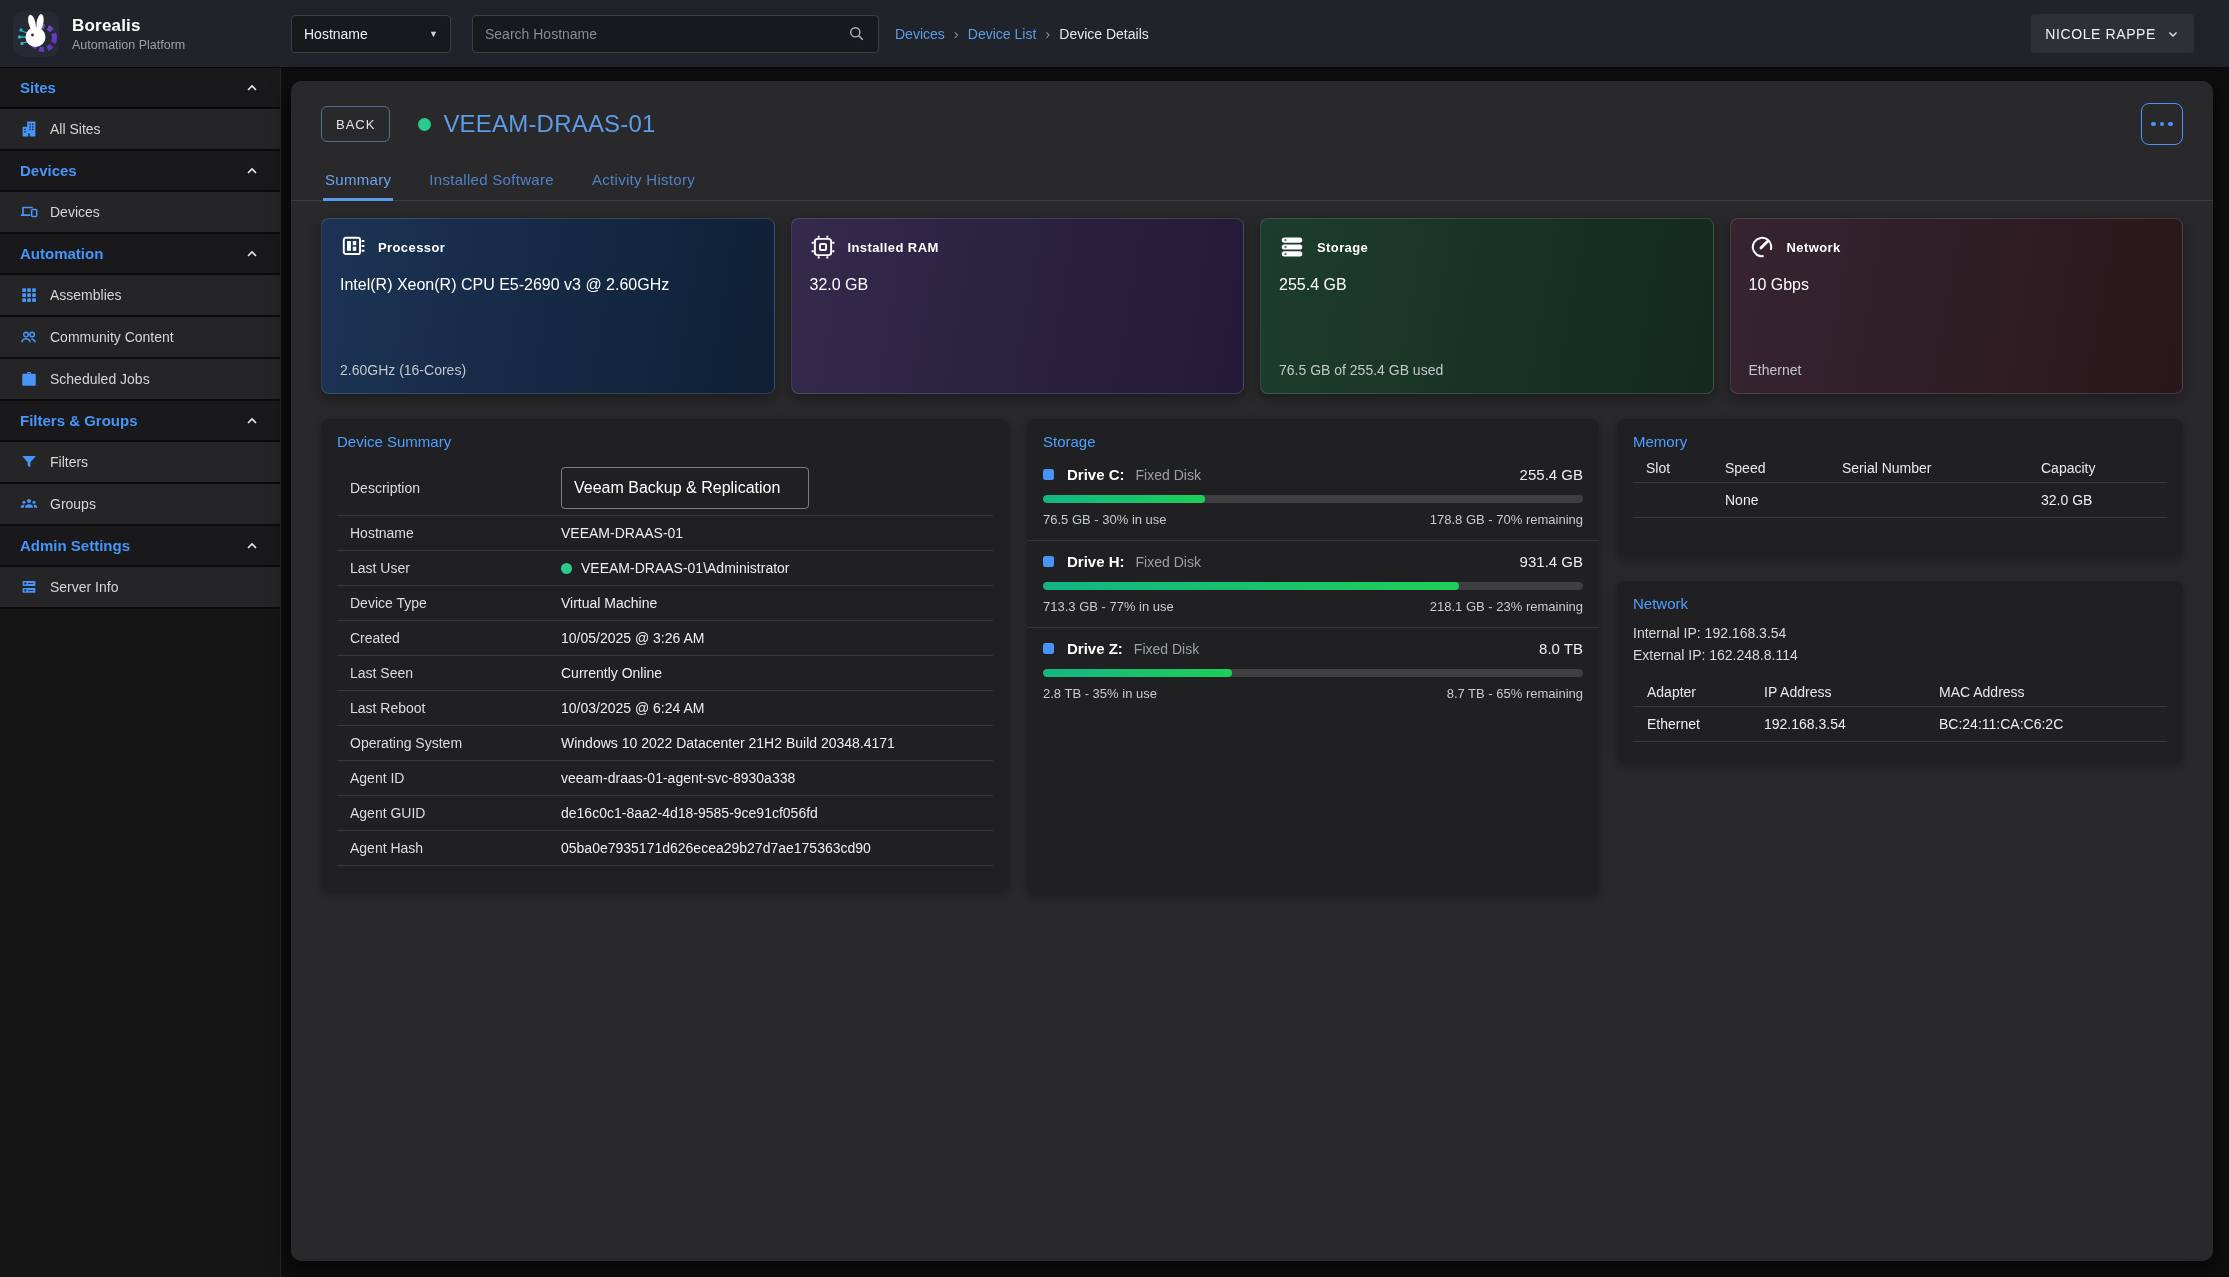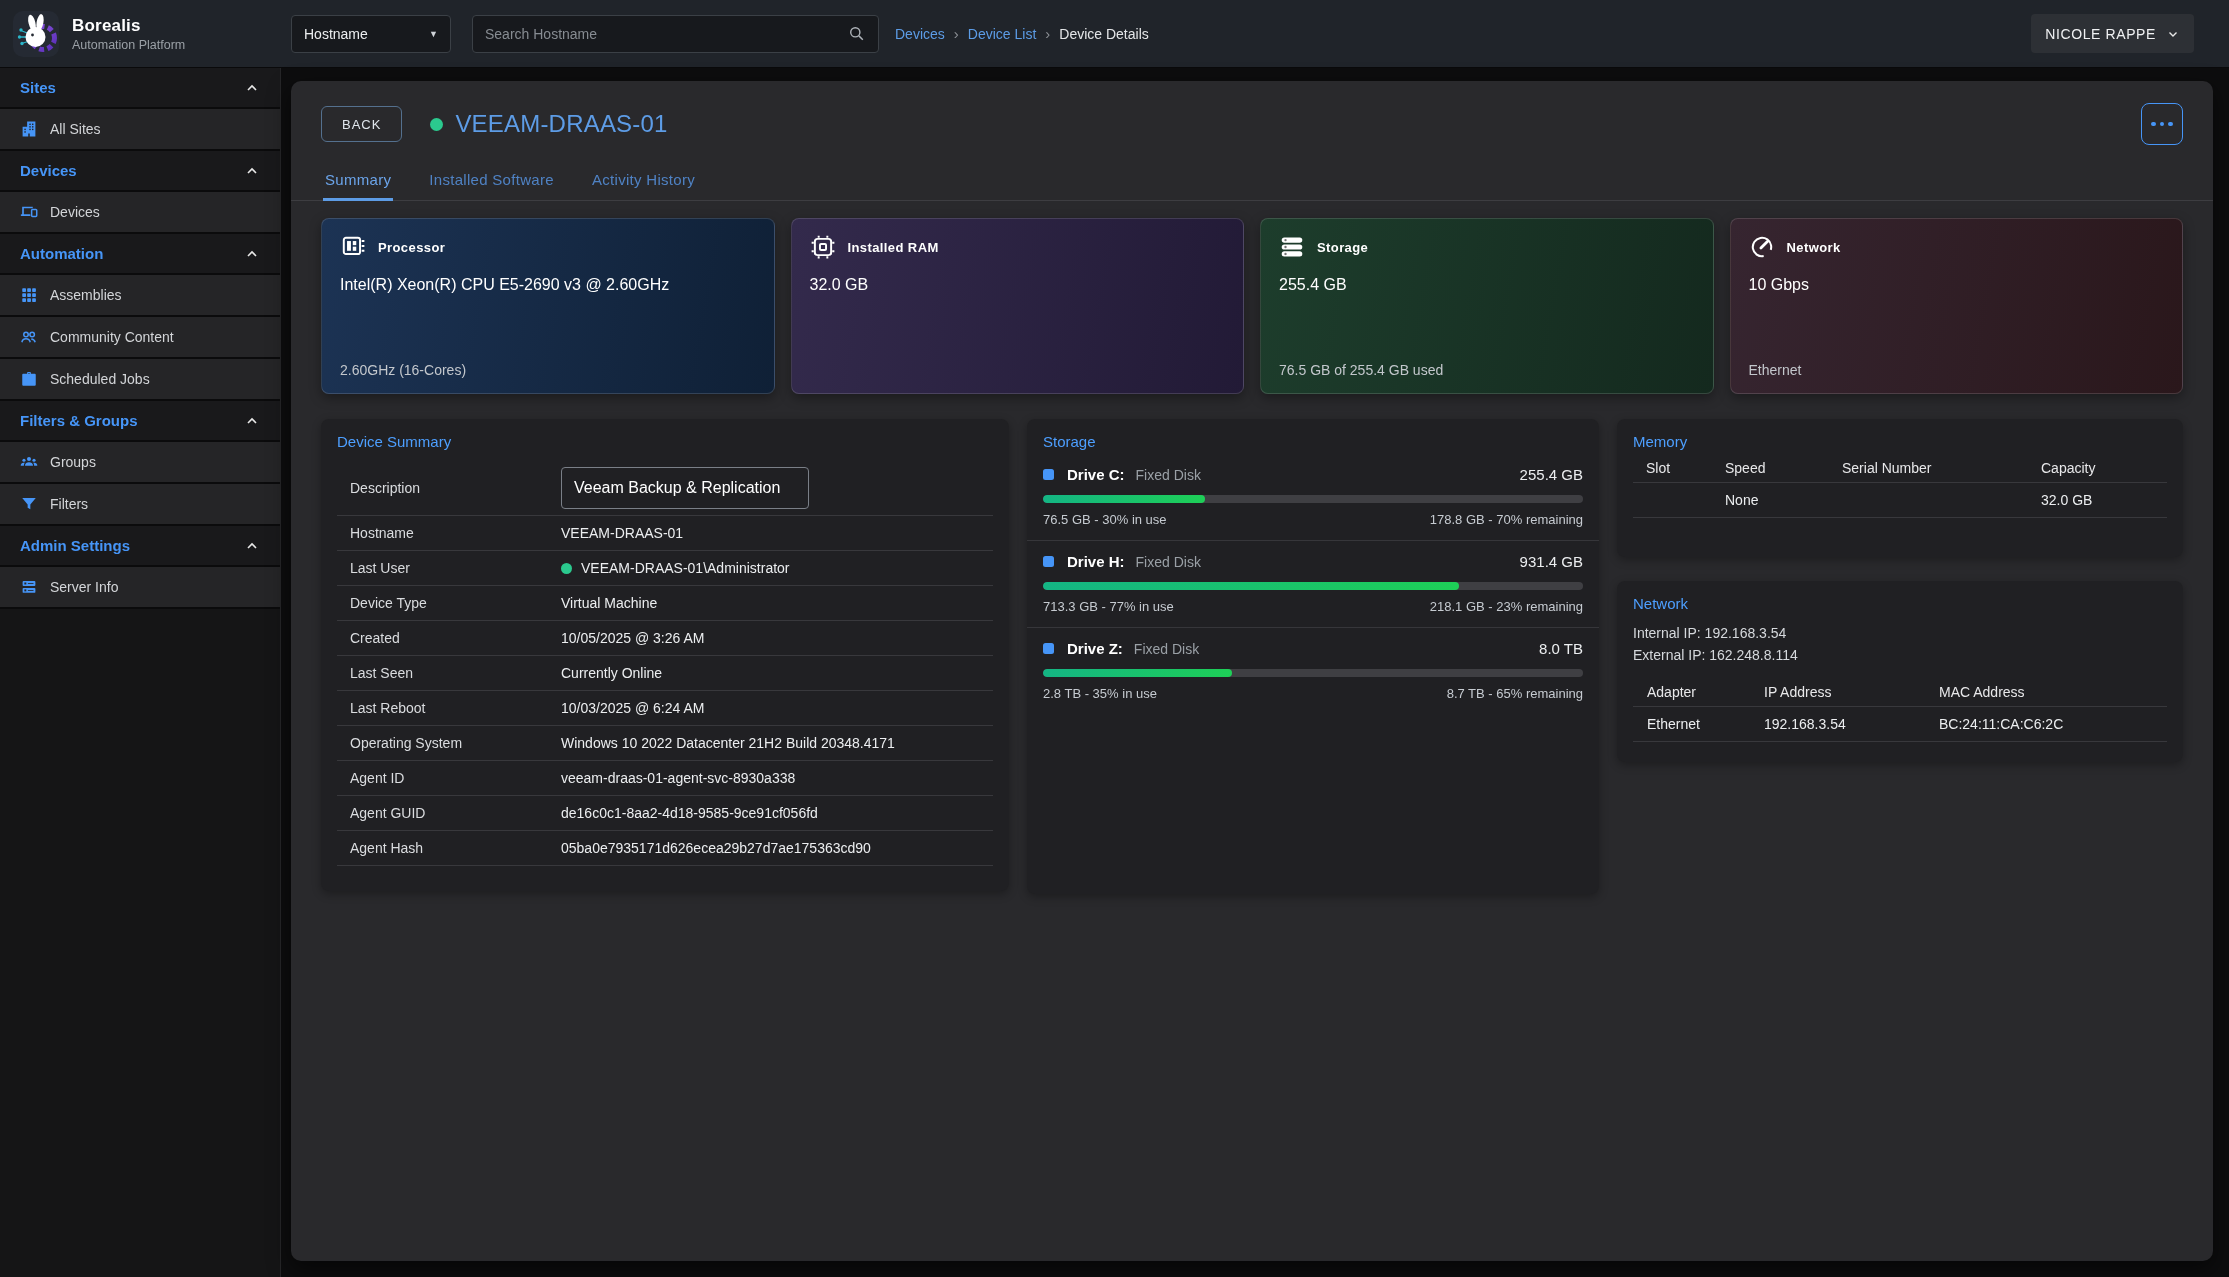--- a/index.html
+++ b/index.html
@@ -38,21 +38,21 @@
               border-bottom:2px solid #0b0b0c; cursor:pointer; }
   .nav-item-label { color:#d3d5d8; font-size:14px; }
   .nav-ico { width:18px; height:18px; color:#4695f7; flex:none; }
 
   
   .page { position:absolute; left:281px; top:68px; right:0; bottom:0; background:#0d0d0e; }
   .main-panel { position:absolute; left:10px; top:13px; width:1922px; height:1180px; background:#29292c;
                 border-radius:10px; box-shadow:0 8px 22px rgba(0,0,0,.55); padding:22px 30px; }
 
   .dev-header { display:flex; align-items:center; }
-  .back-btn { height:36px; padding:0 20px; background:transparent; border:1px solid #54708e; border-radius:6px;
+  .back-btn { height:36px; padding:0 14px; background:transparent; border:1px solid #54708e; border-radius:6px;
               color:#dfe5ec; font-size:13px; letter-spacing:1px; font-family:inherit; cursor:pointer; }
   .status-dot { width:13px; height:13px; border-radius:50%; background:#2bc98e; margin-left:28px; }
   .dev-title { font-size:24px; color:#5d9ce6; margin-left:12px; letter-spacing:.2px; }
   .more-btn { margin-left:auto; width:42px; height:42px; border:1.5px solid #4695f7; border-radius:8px; background:transparent;
               display:flex; align-items:center; justify-content:center; gap:4px; cursor:pointer; }
   .more-btn i { width:4.5px; height:4.5px; border-radius:50%; background:#4695f7; }
 
   .tabs { display:flex; gap:34px; margin:20px -30px 0; padding:0 32px; border-bottom:1px solid #3d3d41; }
   .tab { font-size:15px; letter-spacing:.3px; padding:6px 2px 10px; color:#4f82c4; cursor:pointer; }
   .tab.active { color:#6ba4ea; border-bottom:3px solid #5d9ce6; margin-bottom:-1px; }
@@ -251,36 +251,36 @@
     </div>
 
     <div class="nav-header">
       <span class="nav-header-label">Filters &amp; Groups</span>
       <svg class="nav-chevron" viewBox="0 0 24 24">
           <path d="M6 15l6-6 6 6" fill="none" stroke="#e8e8e8" stroke-width="2.4"></path>
         </svg>
     </div>
     <div class="nav-item">
       <svg class="nav-ico" viewBox="0 0 24 24">
+        <path d="M3 4h18l-7.2 8.5v6.6l-3.6-2.2v-4.4L3 4z" fill="currentColor"></path>
+      </svg>
+      <span class="nav-item-label">Filters</span>
+    </div>
+    <div class="nav-item">
+      <svg class="nav-ico" viewBox="0 0 24 24">
         <g fill="currentColor">
           <circle cx="12" cy="8" r="2.7"></circle>
             <circle cx="5.3" cy="9.6" r="2.1"></circle>
             <circle cx="18.7" cy="9.6" r="2.1"></circle>
           <path d="M12 12.2c2.9 0 5.2 1.7 5.2 3.7V17H6.8v-1.1c0-2 2.3-3.7 5.2-3.7z"></path>
           <path d="M4.6 12.9C2.7 13.3 1 14.4 1 15.9V17h4.2v-1.1c0-1.1.5-2.1 1.3-3a7 7 0 00-1.9 0z"></path>
           <path d="M19.4 12.9c1.9.4 3.6 1.5 3.6 3V17h-4.2v-1.1c0-1.1-.5-2.1-1.3-3a7 7 0 011.9 0z"></path>
         </g>
       </svg>
       <span class="nav-item-label">Groups</span>
-    </div>
-    <div class="nav-item">
-      <svg class="nav-ico" viewBox="0 0 24 24">
-        <path d="M3 4h18l-7.2 8.5v6.6l-3.6-2.2v-4.4L3 4z" fill="currentColor"></path>
-      </svg>
-      <span class="nav-item-label">Filters</span>
     </div>
 
     <div class="nav-header">
       <span class="nav-header-label">Admin Settings</span>
       <svg class="nav-chevron" viewBox="0 0 24 24">
           <path d="M6 15l6-6 6 6" fill="none" stroke="#e8e8e8" stroke-width="2.4"></path>
         </svg>
     </div>
     <div class="nav-item">
       <svg class="nav-ico" viewBox="0 0 24 24">

